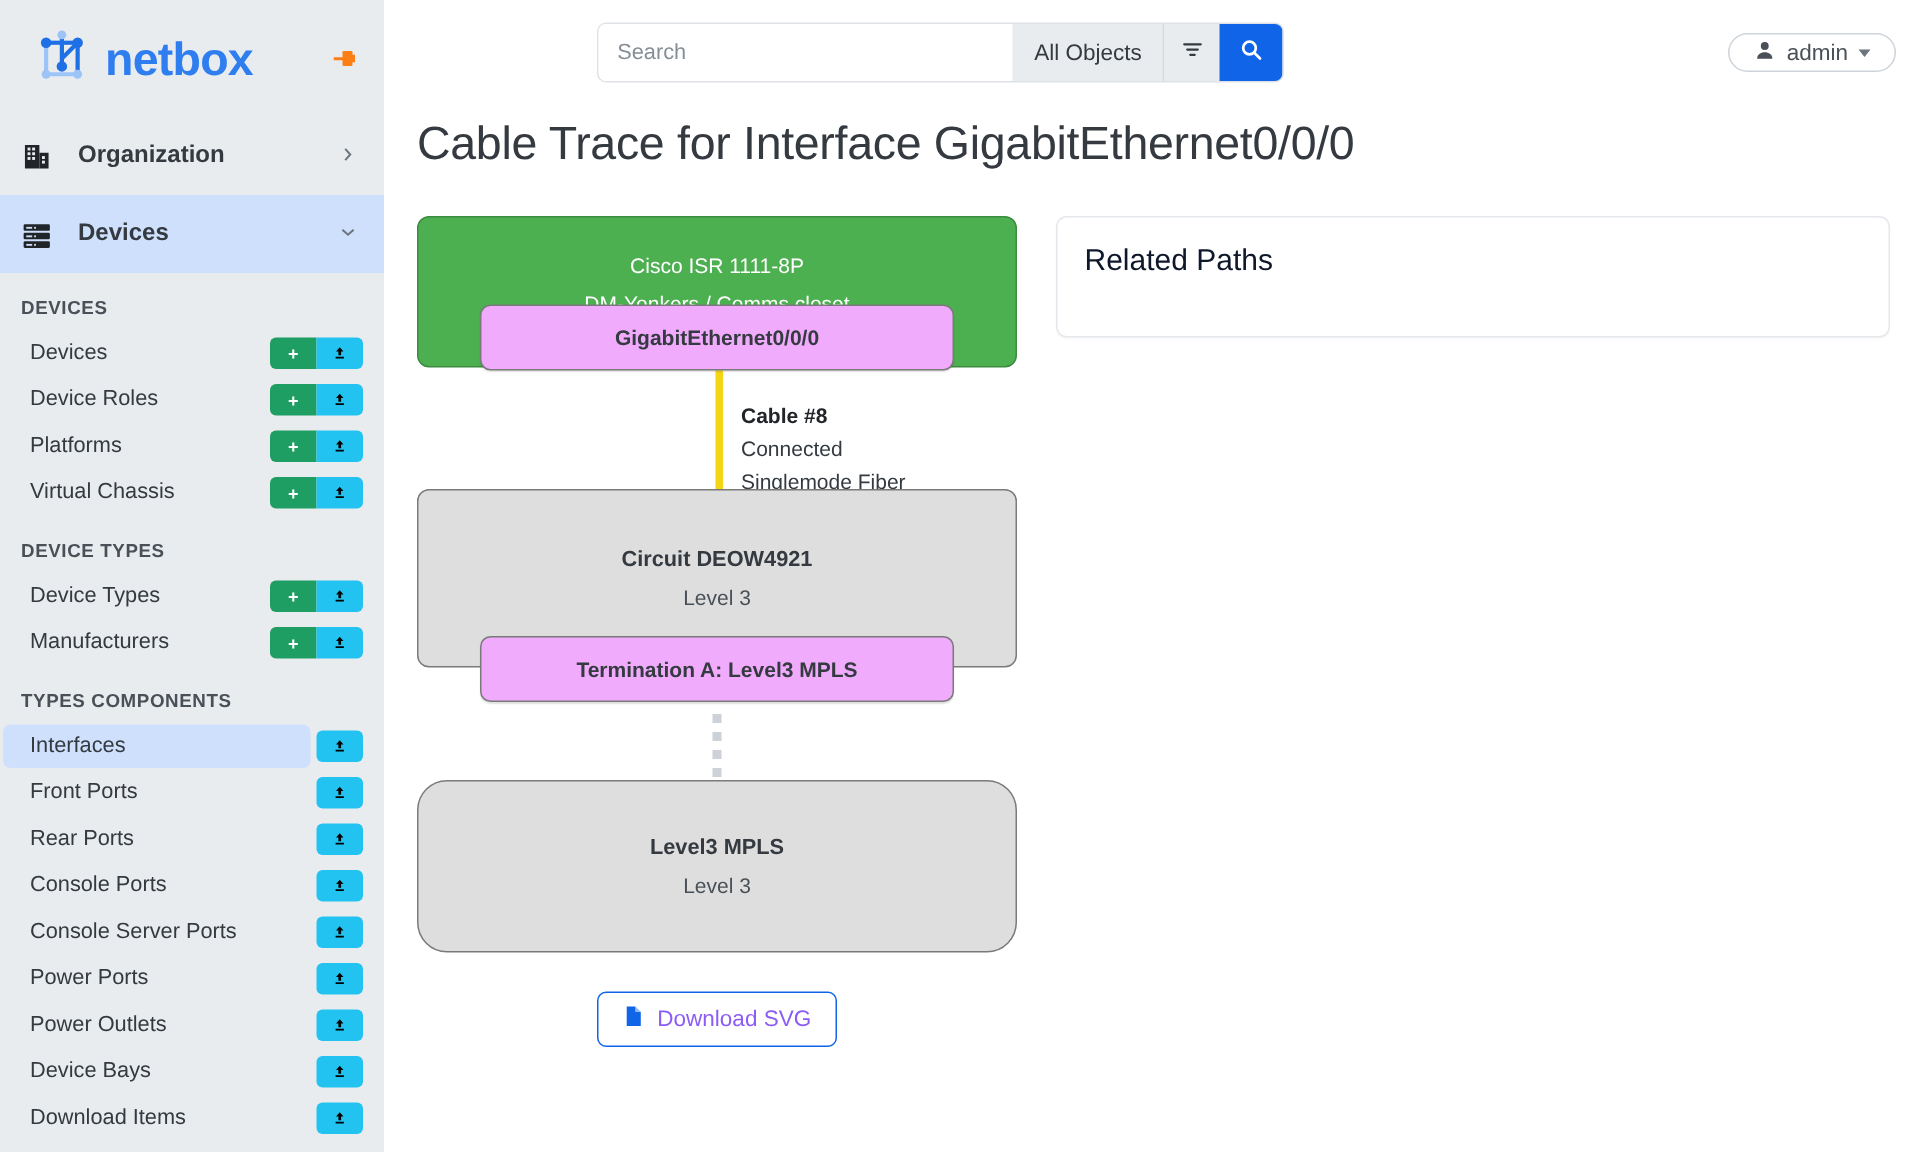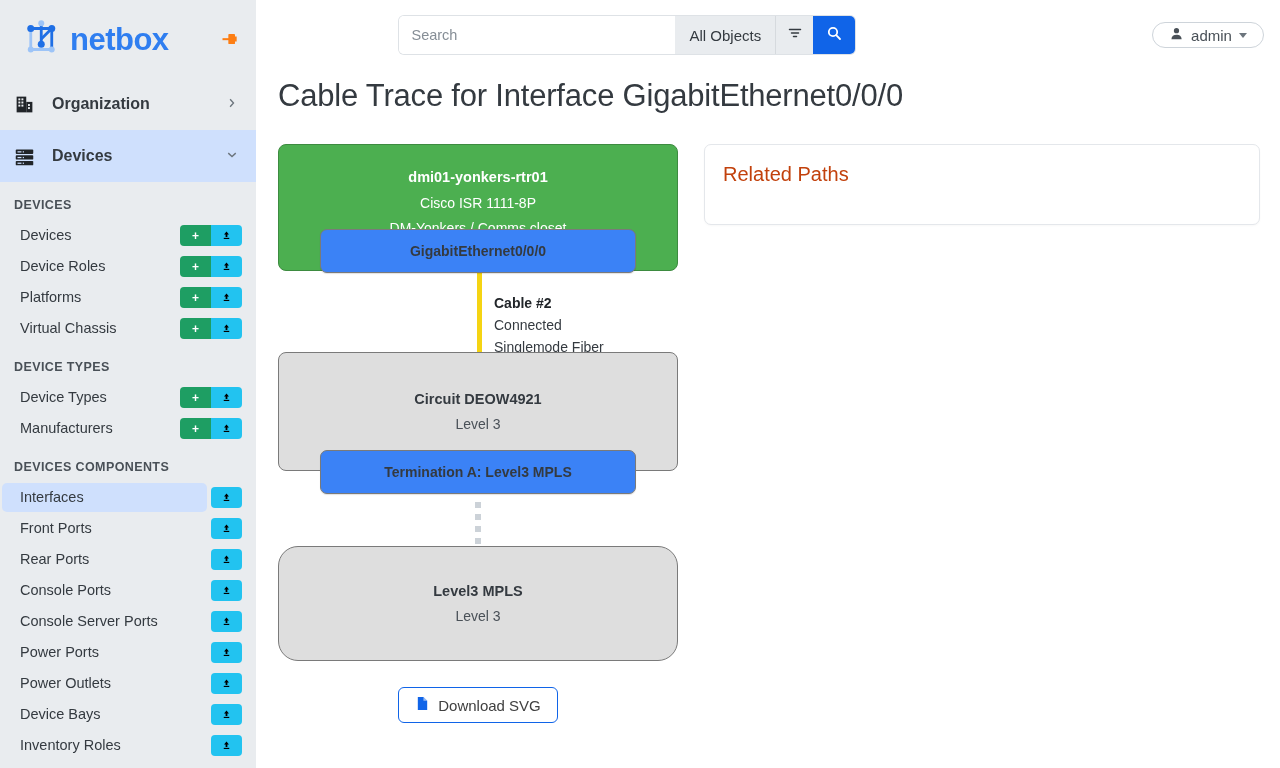--- a/index.html
+++ b/index.html
@@ -116,21 +116,21 @@
   .node-device {
     background: #4caf50; border: 1px solid #3d8b40; border-radius: 8px;
     color: #fff; text-align: center; padding: 24px 10px 34px;
     position: relative;
   }
   .node-device .d-name { font-size: 14.5px; font-weight: 700; margin-bottom: 10px; }
   .node-device .d-sub { font-size: 14px; margin-bottom: 9px; }
   .node-device .d-sub:last-child { margin-bottom: 0; }
 
   .node-term {
-    background: #3b82f6; border: 1px solid #7a7a7a; border-radius: 7px;
+    background: #f0abfc; border: 1px solid #7a7a7a; border-radius: 7px;
     text-align: center; font-size: 14px; font-weight: 700; color: #343a40;
     padding: 13px 10px; width: 316px; margin: 0 auto;
     position: relative; z-index: 3;
     box-shadow: 0 1px 1px rgba(0,0,0,.12);
   }
   .iface-overlap { margin-top: -42px; }
 
   .cable-row { position: relative; height: 100px; }
   .cable-line {
     position: absolute; left: 199px; top: 0; width: 5px; height: 100px;
@@ -158,31 +158,31 @@
   .node-endpoint {
     background: #dedede; border: 1px solid #7a7a7a; border-radius: 20px;
     text-align: center; padding: 36px 10px; position: relative;
   }
   .node-endpoint .e-name { font-size: 14.5px; font-weight: 700; color: #343a40; margin-bottom: 9px; }
   .node-endpoint .e-sub { font-size: 14px; color: #495057; }
 
   .dl-row { display: flex; justify-content: center; margin-top: 26px; }
   .dl-btn {
     display: inline-flex; align-items: center; gap: 8px;
-    border: 1px solid #1064e8; color: #404040; background: #fff;
+    border: 1px solid #1064e8; color: #8b5cf6; background: #fff;
     border-radius: 6px; padding: 8px 16px; font-size: 15px; cursor: pointer;
   }
 
   
   .side-col { flex: 1; }
   .card {
     border: 1px solid #e4e7eb; border-radius: 7px; background: #fff;
     padding: 18px 18px 22px; box-shadow: 0 1px 2px rgba(0,0,0,.03);
   }
-  .card-title { font-size: 20px; font-weight: 400; color: #c2410c; margin: 0 0 16px; }
+  .card-title { font-size: 20px; font-weight: 400; color: #0f172a; margin: 0 0 16px; }
   table.rp { width: 100%; border-collapse: collapse; }
   table.rp th {
     text-align: left; font-size: 14px; font-weight: 700; color: #212529;
     padding: 2px 0 9px; border-bottom: 2px solid #343a40;
   }
   table.rp td {
     font-size: 15px; color: #868e96; padding: 11px 0;
     border-bottom: 1px solid #e9ecef;
   }
 </style>
@@ -342,21 +342,21 @@
           <div class="btns">
             <div class="btn-add">+</div>
             <div class="btn-imp">
               <svg viewBox="0 0 16 16" width="11" height="11" fill="#000">
                 <path d="M8 2.2 L11.6 6.4 H9.3 V10 H6.7 V6.4 H4.4 Z"></path>
                 <rect x="4" y="11.4" width="8" height="1.7"></rect>
               </svg>
             </div>
           </div>
         </div>
-        <div class="sec-head">DEVICES COMPONENTS</div>
+        <div class="sec-head">TYPES COMPONENTS</div>
         <div class="nav-item selected">
           <div class="hl"></div>
           <span class="n-label">Interfaces</span>
           <div class="btns">
             <div class="btn-imp solo">
               <svg viewBox="0 0 16 16" width="11" height="11" fill="#000">
                 <path d="M8 2.2 L11.6 6.4 H9.3 V10 H6.7 V6.4 H4.4 Z"></path>
                 <rect x="4" y="11.4" width="8" height="1.7"></rect>
               </svg>
             </div>
@@ -433,21 +433,21 @@
           <div class="btns">
             <div class="btn-imp solo">
               <svg viewBox="0 0 16 16" width="11" height="11" fill="#000">
                 <path d="M8 2.2 L11.6 6.4 H9.3 V10 H6.7 V6.4 H4.4 Z"></path>
                 <rect x="4" y="11.4" width="8" height="1.7"></rect>
               </svg>
             </div>
           </div>
         </div>
         <div class="nav-item">
-          <span class="n-label">Inventory Roles</span>
+          <span class="n-label">Download Items</span>
           <div class="btns">
             <div class="btn-imp solo">
               <svg viewBox="0 0 16 16" width="11" height="11" fill="#000">
                 <path d="M8 2.2 L11.6 6.4 H9.3 V10 H6.7 V6.4 H4.4 Z"></path>
                 <rect x="4" y="11.4" width="8" height="1.7"></rect>
               </svg>
             </div>
           </div>
         </div>
       </div>
@@ -489,33 +489,32 @@
       </div>
     </div>
 
     <h1 class="page-title">Cable Trace for Interface GigabitEthernet0/0/0</h1>
 
     <div class="content">
 
       <div class="trace-col">
 
         <div class="node-device">
-          <div class="d-name">dmi01-yonkers-rtr01</div>
           <div class="d-sub">Cisco ISR 1111-8P</div>
           <div class="d-sub">DM-Yonkers / Comms closet</div>
         </div>
 
         <div class="node-term iface-overlap">
           <span>GigabitEthernet0/0/0</span>
         </div>
 
         <div class="cable-row">
           <div class="cable-line"></div>
           <div class="cable-info">
-            <div class="c-title">Cable #2</div>
+            <div class="c-title">Cable #8</div>
             <div class="c-line">Connected</div>
             <div class="c-line">Singlemode Fiber</div>
           </div>
         </div>
 
         <div class="circuit-wrap">
           <div class="node-circuit">
             <div class="cc-name">Circuit DEOW4921</div>
             <div class="cc-sub">Level 3</div>
           </div>

